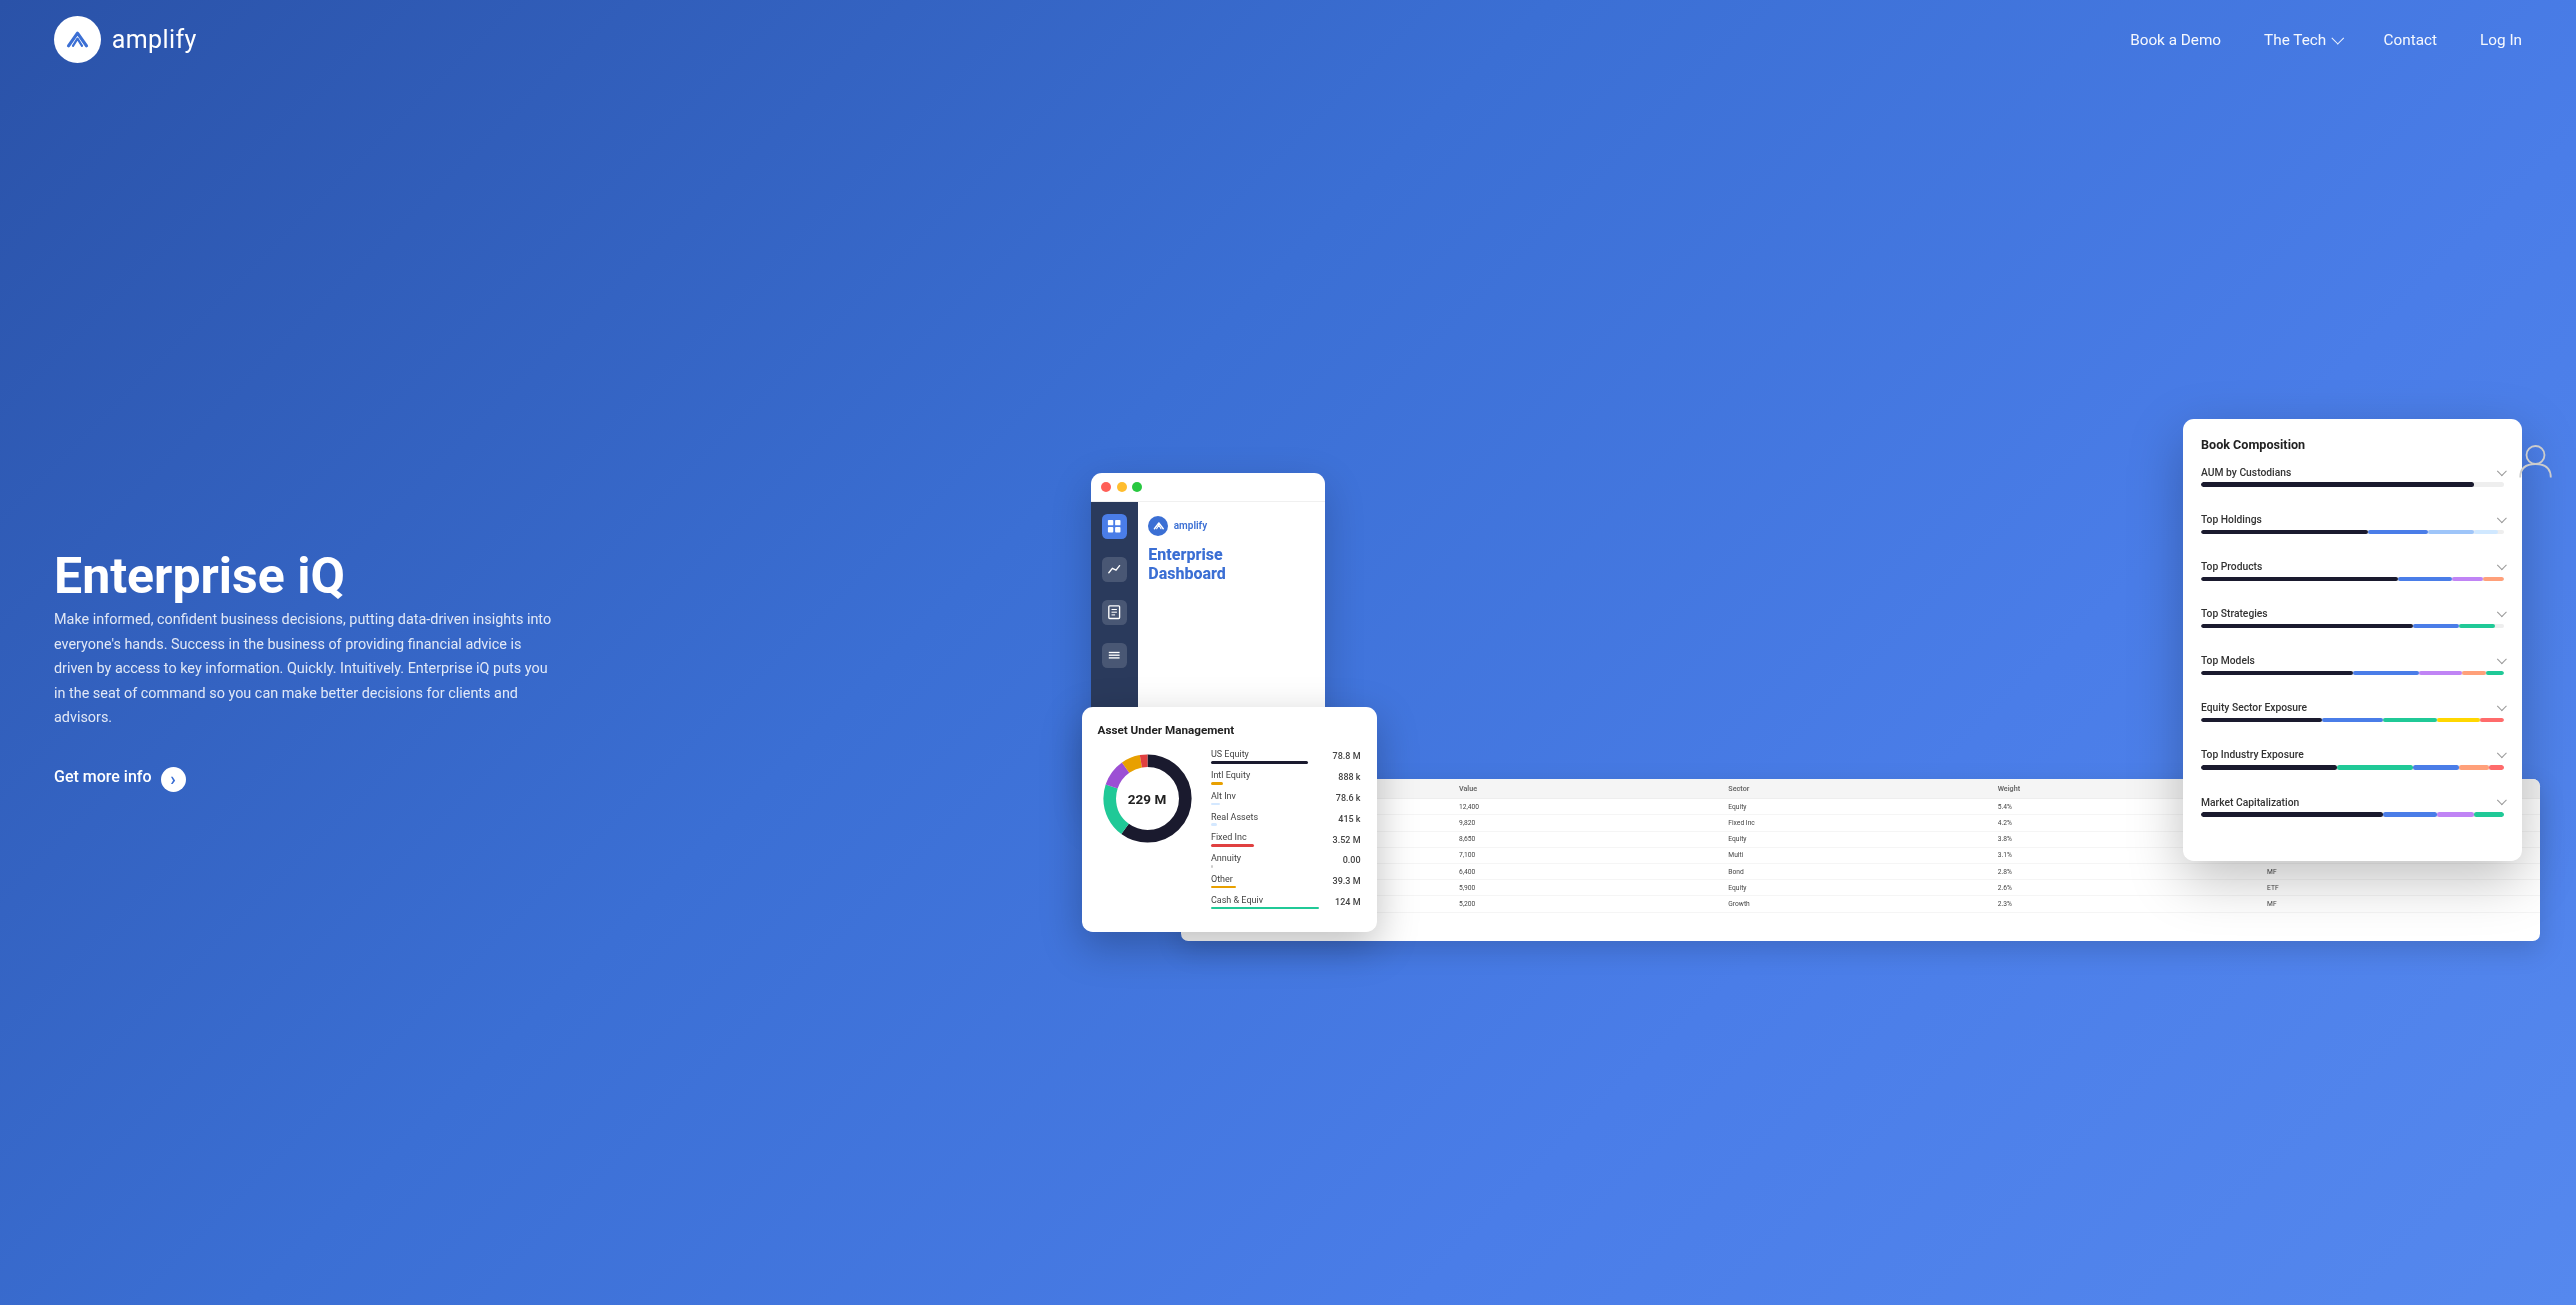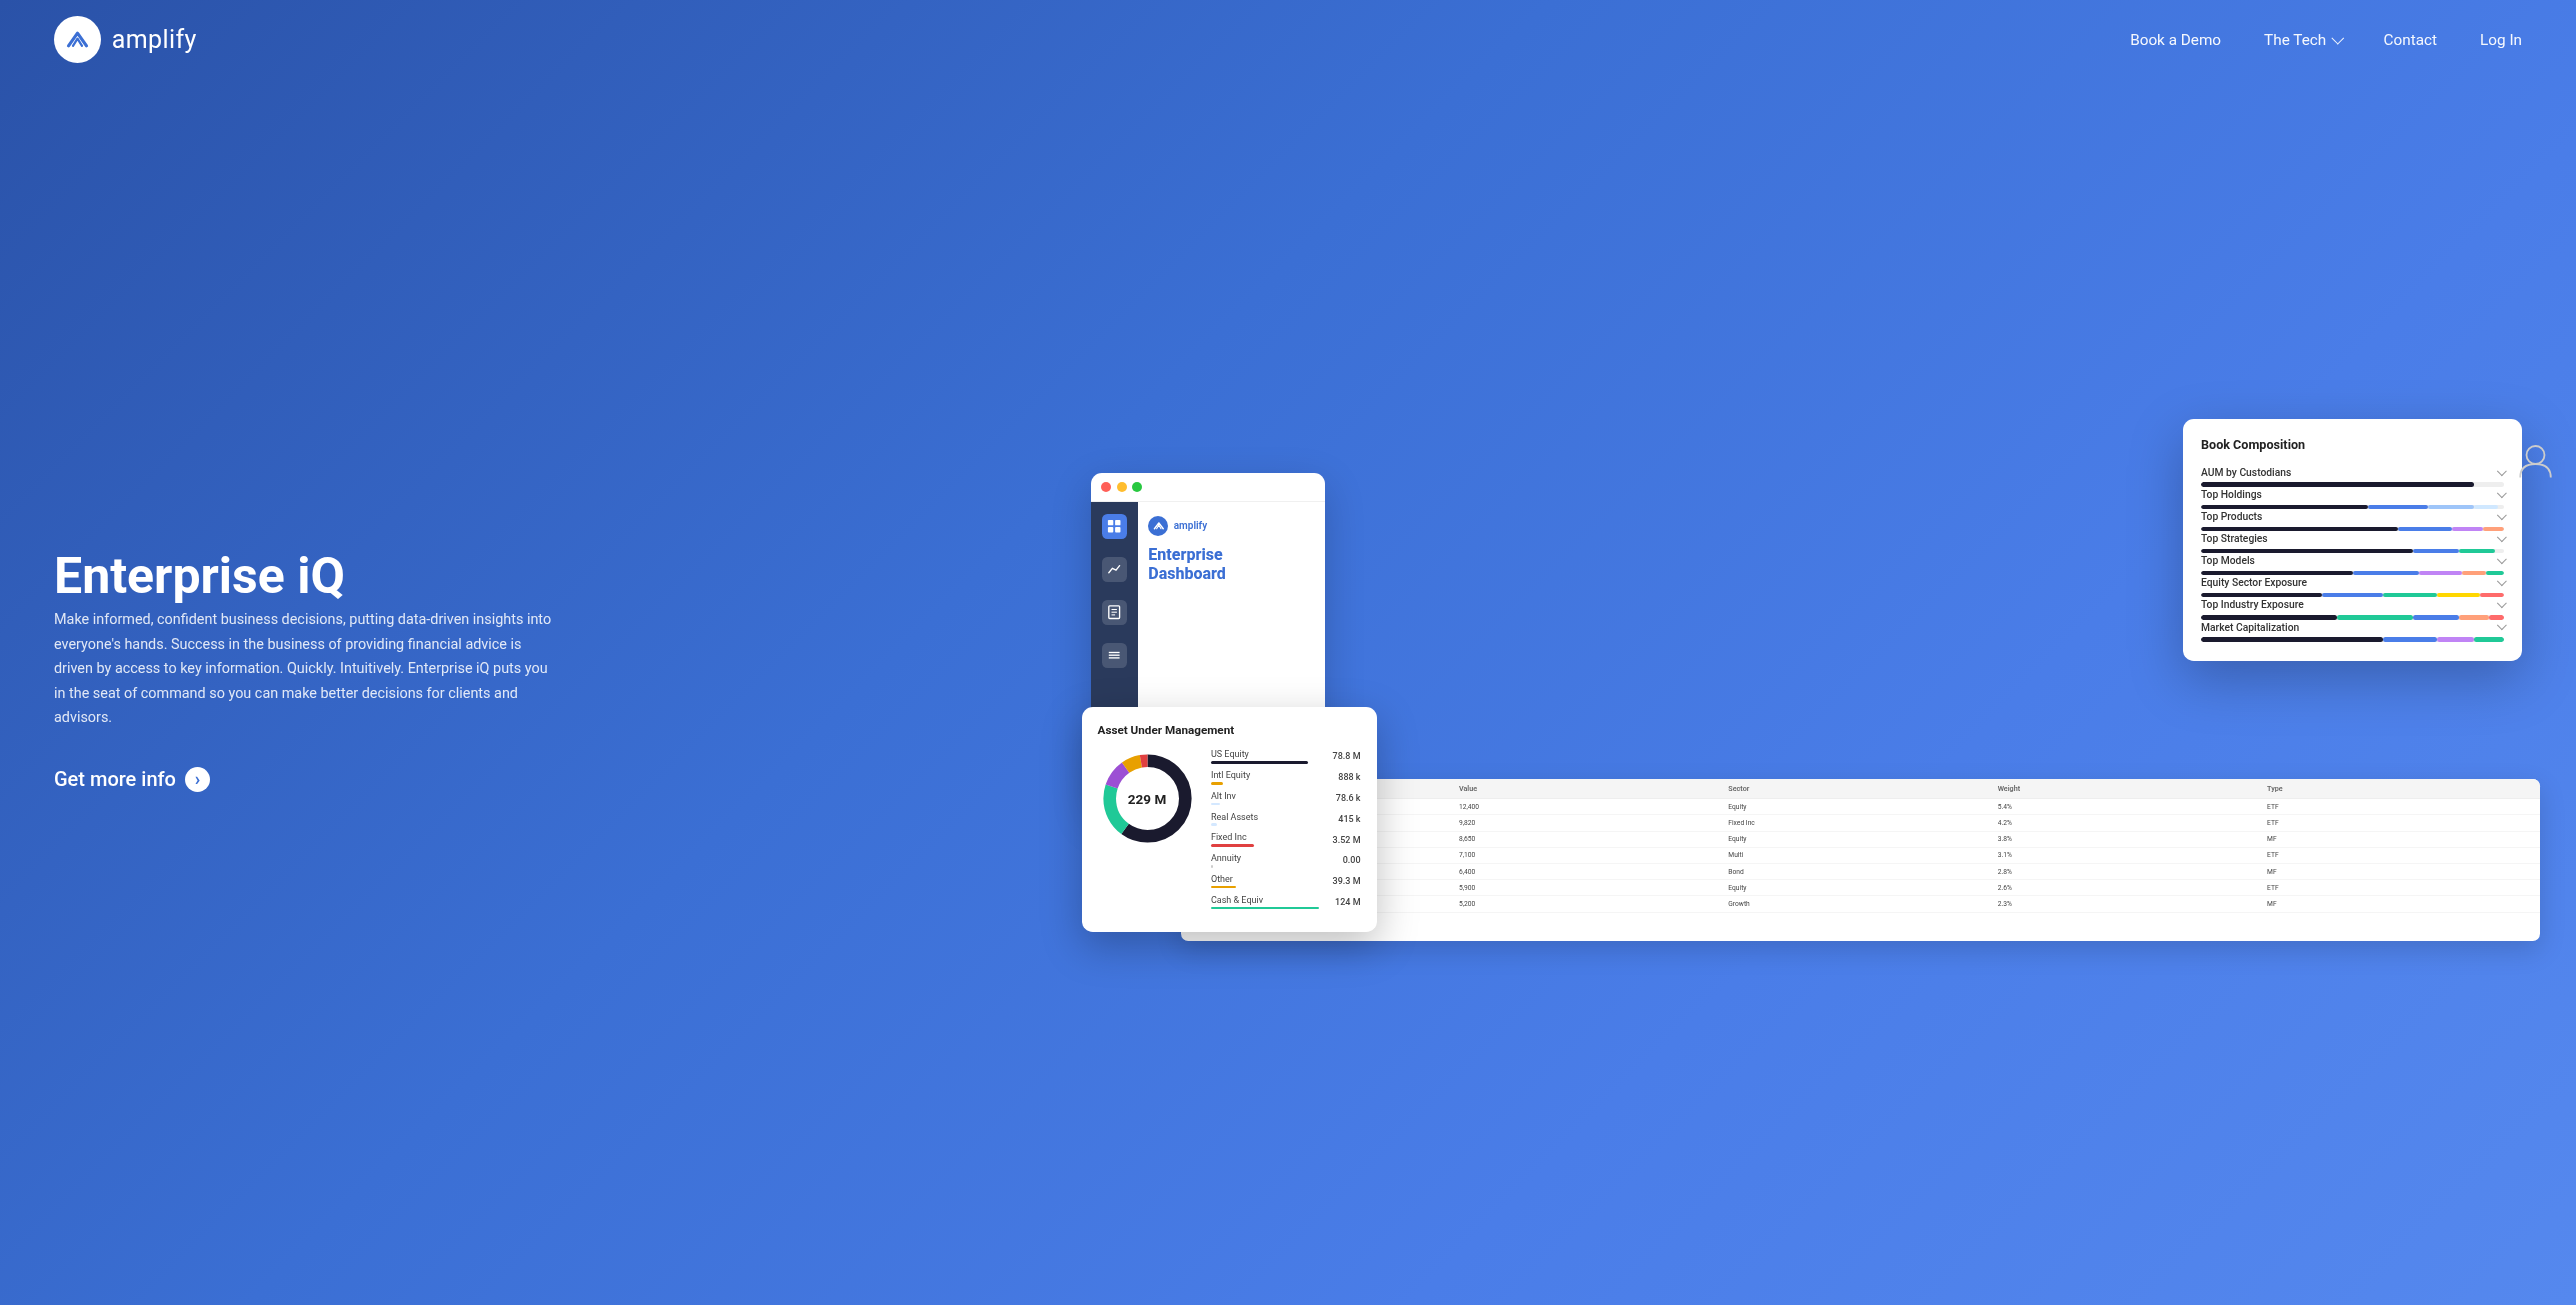--- a/index.html
+++ b/index.html
@@ -93,21 +93,21 @@
       color: rgba(255,255,255,0.85);
       line-height: 1.7;
       max-width: 504px;
       margin-bottom: 36px;
     }
     .hero-cta {
       display: flex;
       align-items: flex-start;
       gap: 9px;
       color: white;
-      font-size: 20px;
+      font-size: 16px;
       font-weight: 500;
       cursor: pointer;
       text-decoration: none;
     }
     .hero-cta-arrow {
       width: 25px; height: 25px;
       background: white;
       border-radius: 50%;
       display: flex; align-items: center; justify-content: center;
     }
@@ -140,21 +140,21 @@
       z-index: 5;
     }
     .card-book-title {
       font-size: 12.6px;
       font-weight: 700;
       color: #222;
       margin-bottom: 14.4px;
     }
 
     .book-row {
-      margin-bottom: 1px;
+      margin-bottom: 26px;
     }
     .book-row-header {
       display: flex;
       justify-content: space-between;
       align-items: center;
       margin-bottom: 3.6px;
     }
     .book-row-label {
       font-size: 10.3px;
       color: #333;

